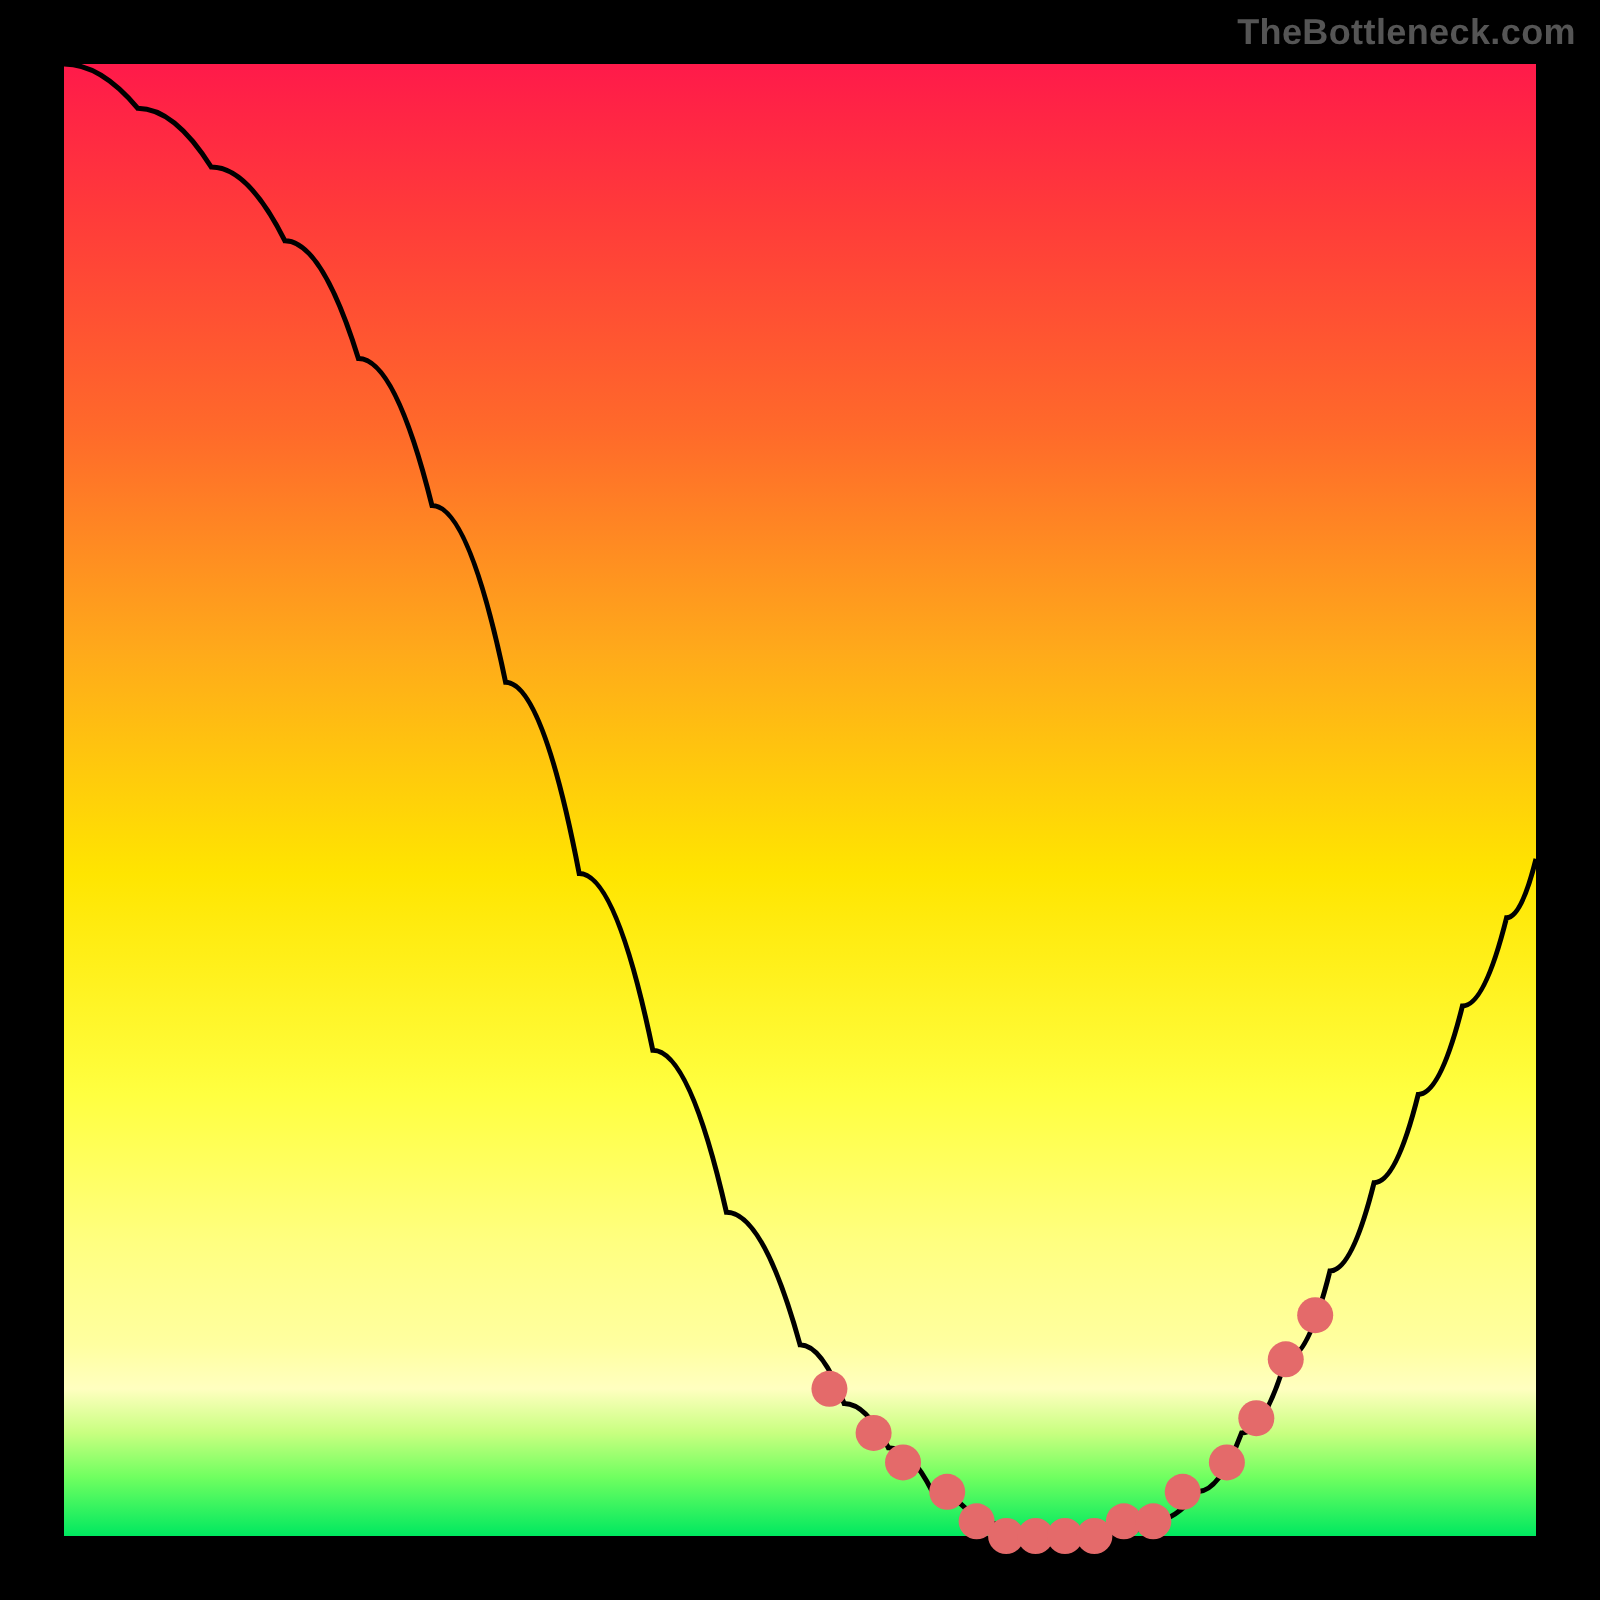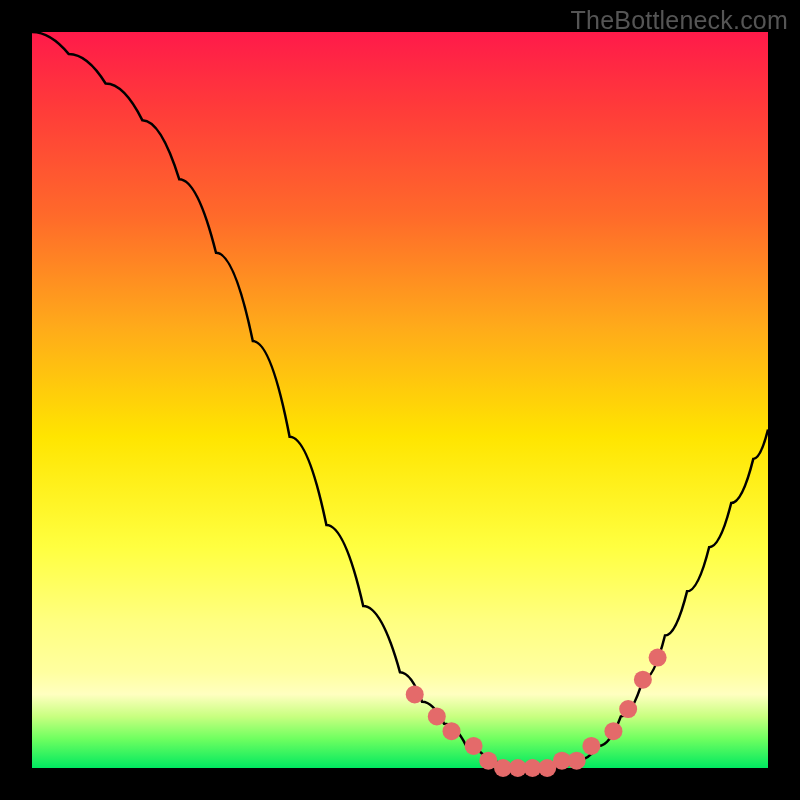--- a/index.html
+++ b/index.html
@@ -31,22 +31,22 @@
       #c8ff80 93%,
       #70ff60 96%,
       #00e860 100%
     );
   }
   .watermark {
     position: absolute;
     top: 6px;
     right: 12px;
     color: #555;
-    font-size: 25px;
-    font-weight: 400;
+    font-size: 18px;
+    font-weight: 700;
     letter-spacing: 0.2px;
     z-index: 10;
     text-align: right;
   }
   svg.curve {
     position: absolute;
     left: 0;
     top: 0;
     width: 800px;
     height: 800px;

